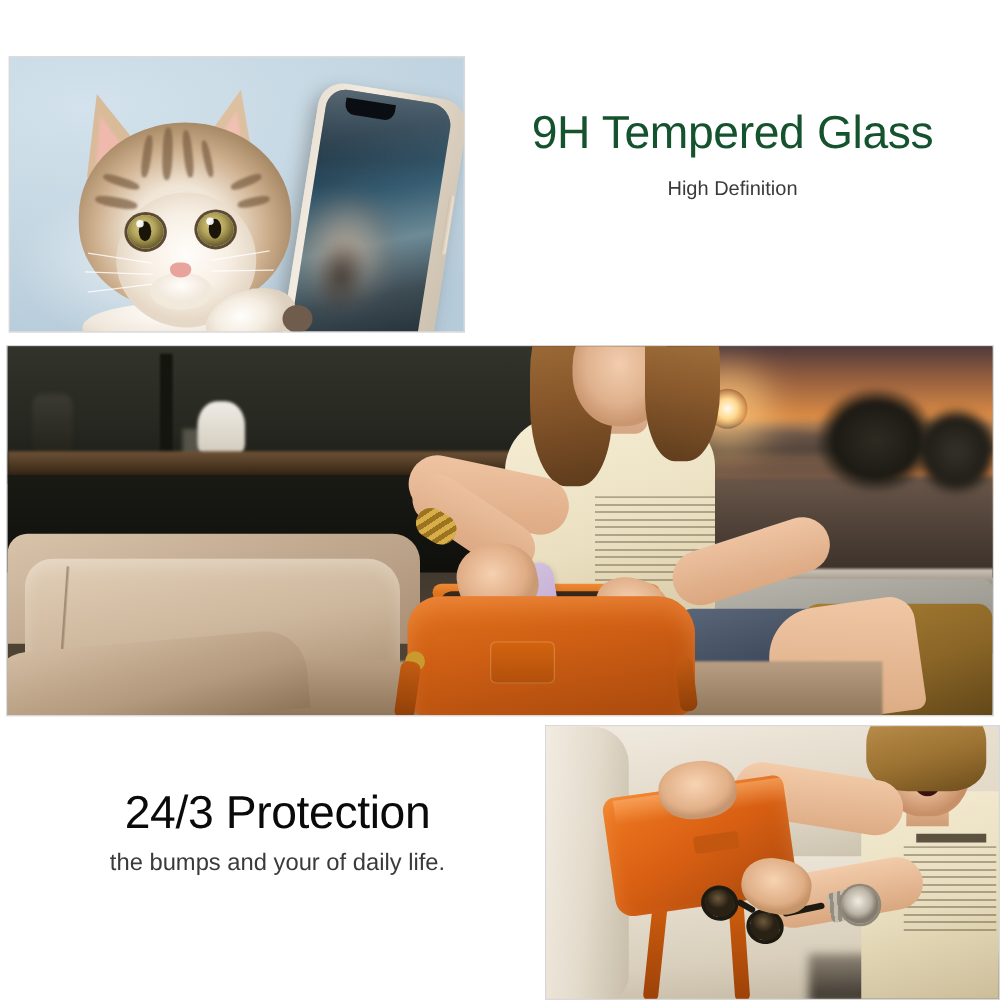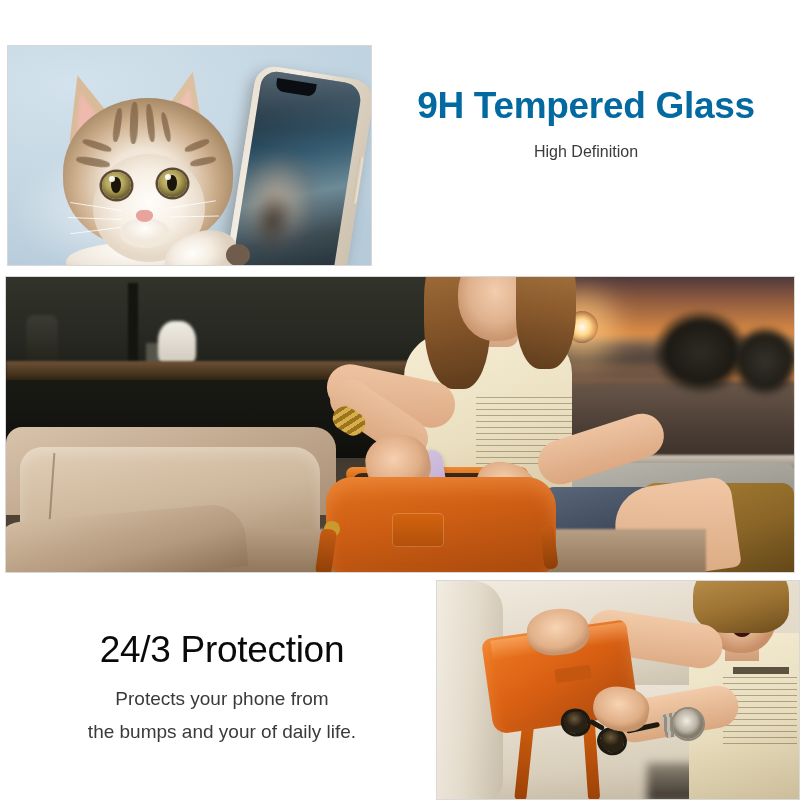--- a/index.html
+++ b/index.html
@@ -557,21 +557,21 @@
   }
   .w2-shirt-title{
     left:296px; top:86px; width:56px; height:7px;
     background:rgba(55,45,30,.8); filter:blur(.3px);
   }
 
   
   .text-block{ position:absolute; text-align:center; }
   #text-glass{ left:386px; top:86px; width:400px; }
   #text-glass .headline{
-    font-size:37px; font-weight:700; letter-spacing:-.3px; color:#0369a1;
+    font-size:37px; font-weight:400; letter-spacing:-.3px; color:#14532d;
     line-height:1.1; white-space:nowrap;
   }
   #text-glass .sub1{
     font-size:16px; color:#3a3a3a; margin-top:14px; line-height:1.35;
   }
   #text-glass .sub2{
     font-size:20px; color:#3a3a3a; margin-top:6px; line-height:1.35; white-space:nowrap;
   }
   #text-protect{ left:22px; top:630px; width:400px; }
   #text-protect .headline{
@@ -695,21 +695,20 @@
     <div class="layer hand-r"></div>
     <div class="layer bag"></div>
     <div class="layer bag-tag"></div>
     <div class="layer bag-zip"></div>
     <div class="layer bag-strap"></div>
     <div class="layer bag-strap2"></div>
   </div>
 
   <div class="text-block" id="text-protect">
     <div class="headline">24/3 Protection</div>
-    <div class="sub1">Protects your phone from</div>
     <div class="sub2">the bumps and your of daily life.</div>
   </div>
 
   <div class="photo" id="panel-spill">
     <div class="layer spill-bg"></div>
     <div class="layer sofa2-back"></div>
     <div class="layer sofa2-seat"></div>
     <div class="layer sofa2-shadow"></div>
     <div class="layer sofa2-arm"></div>
 

